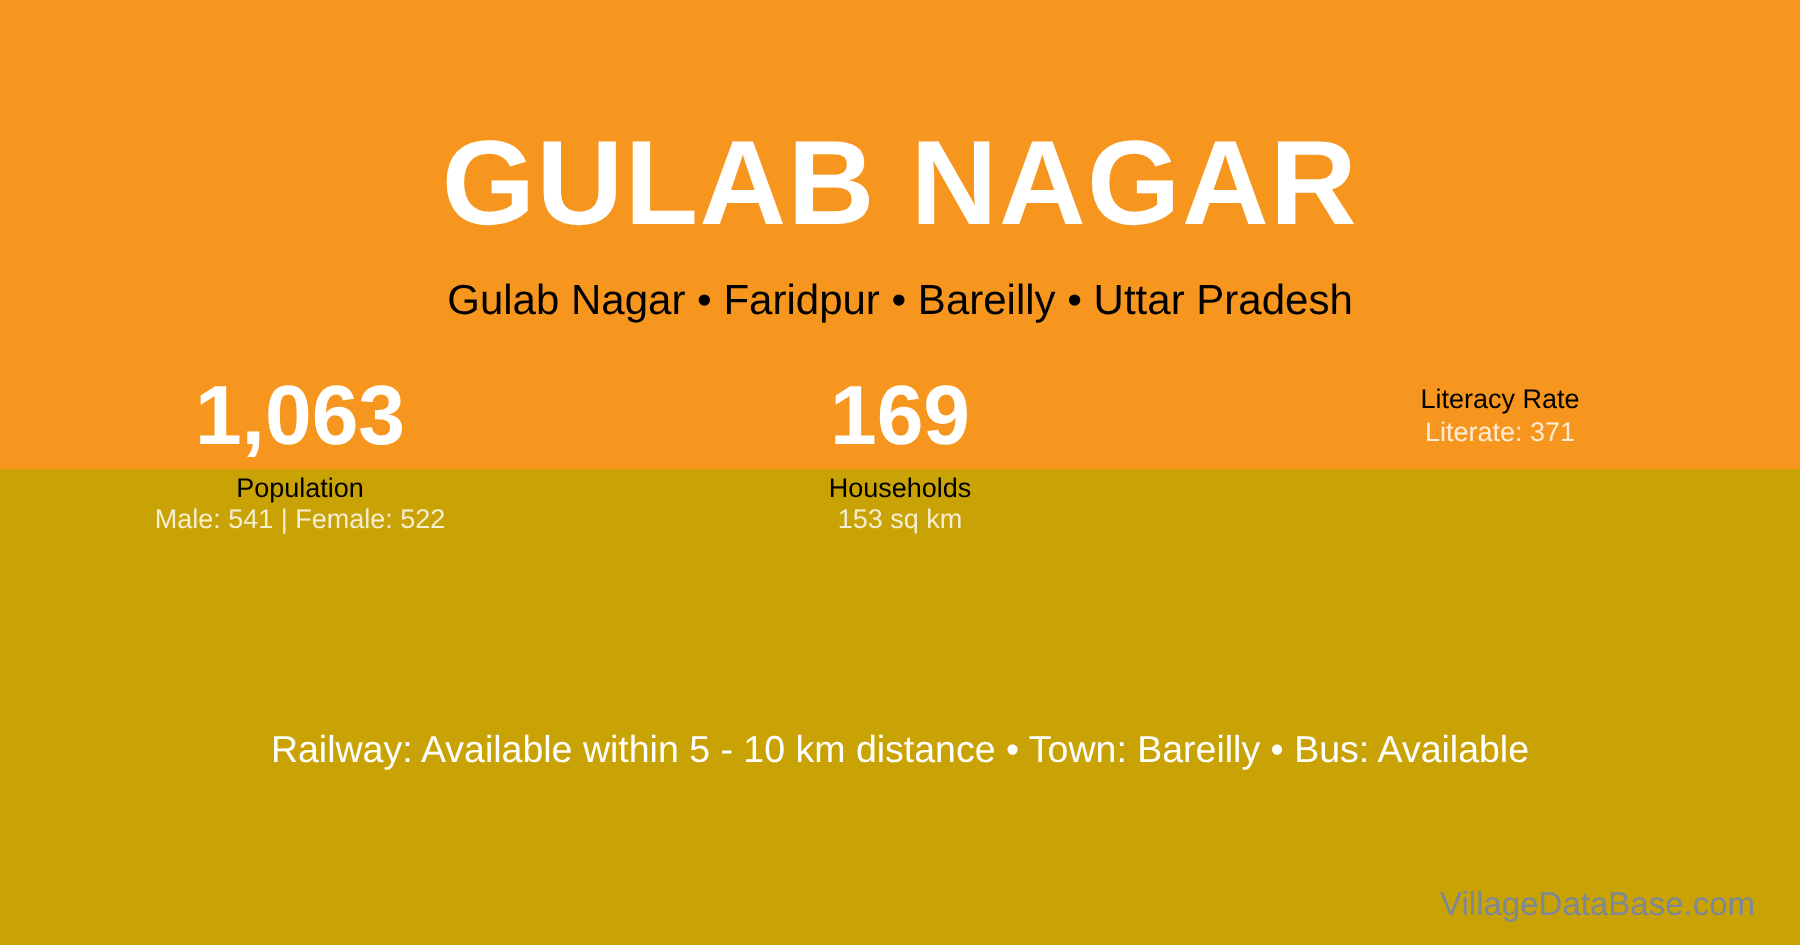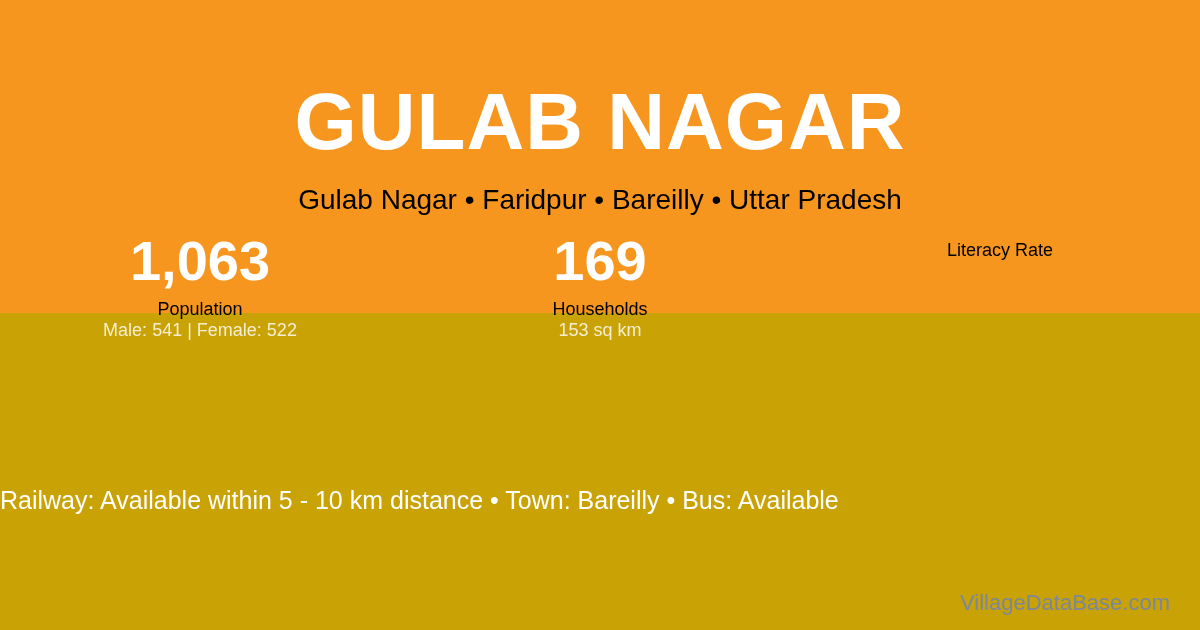--- a/index.html
+++ b/index.html
@@ -51,21 +51,21 @@
     text-align:center;
     font-size:28px;
     font-weight:400;
     color:#000000;
     line-height:1.2;
     white-space:nowrap;
   }
 
   #stats-row {
     position:absolute;
-    top:232px; left:0;
+    top:248px; left:0;
     width:1200px;
     display:flex;
   }
   .stat {
     flex:1 1 0;
     text-align:center;
   }
   .stat-value {
     font-size:56px;
     font-weight:700;
@@ -86,20 +86,21 @@
     font-weight:400;
     color:rgba(255,255,255,0.82);
     line-height:1.2;
     white-space:nowrap;
   }
 
   #facilities {
     position:absolute;
     top:485px; left:0;
     width:1200px;
+    text-align:center;
     font-size:25px;
     font-weight:400;
     color:#ffffff;
     line-height:1.25;
     white-space:nowrap;
   }
 
   #site-logo {
     position:absolute;
     top:590px;
@@ -134,20 +135,21 @@
       </div>
 
       <div class="stat">
         <div class="stat-value">169</div>
         <div class="stat-label">Households</div>
         <div class="stat-sub">153 sq km</div>
       </div>
 
       <div class="stat">
         <div class="stat-label">Literacy Rate</div>
+        <div class="stat-sub">Literate: 371</div>
       </div>
 
     </div>
 
     <div id="facilities">Railway: Available within 5 - 10 km distance  •  Town: Bareilly  •  Bus: Available</div>
 
     <div id="site-logo">VillageDataBase.com</div>
 
   </div>
 </div>

